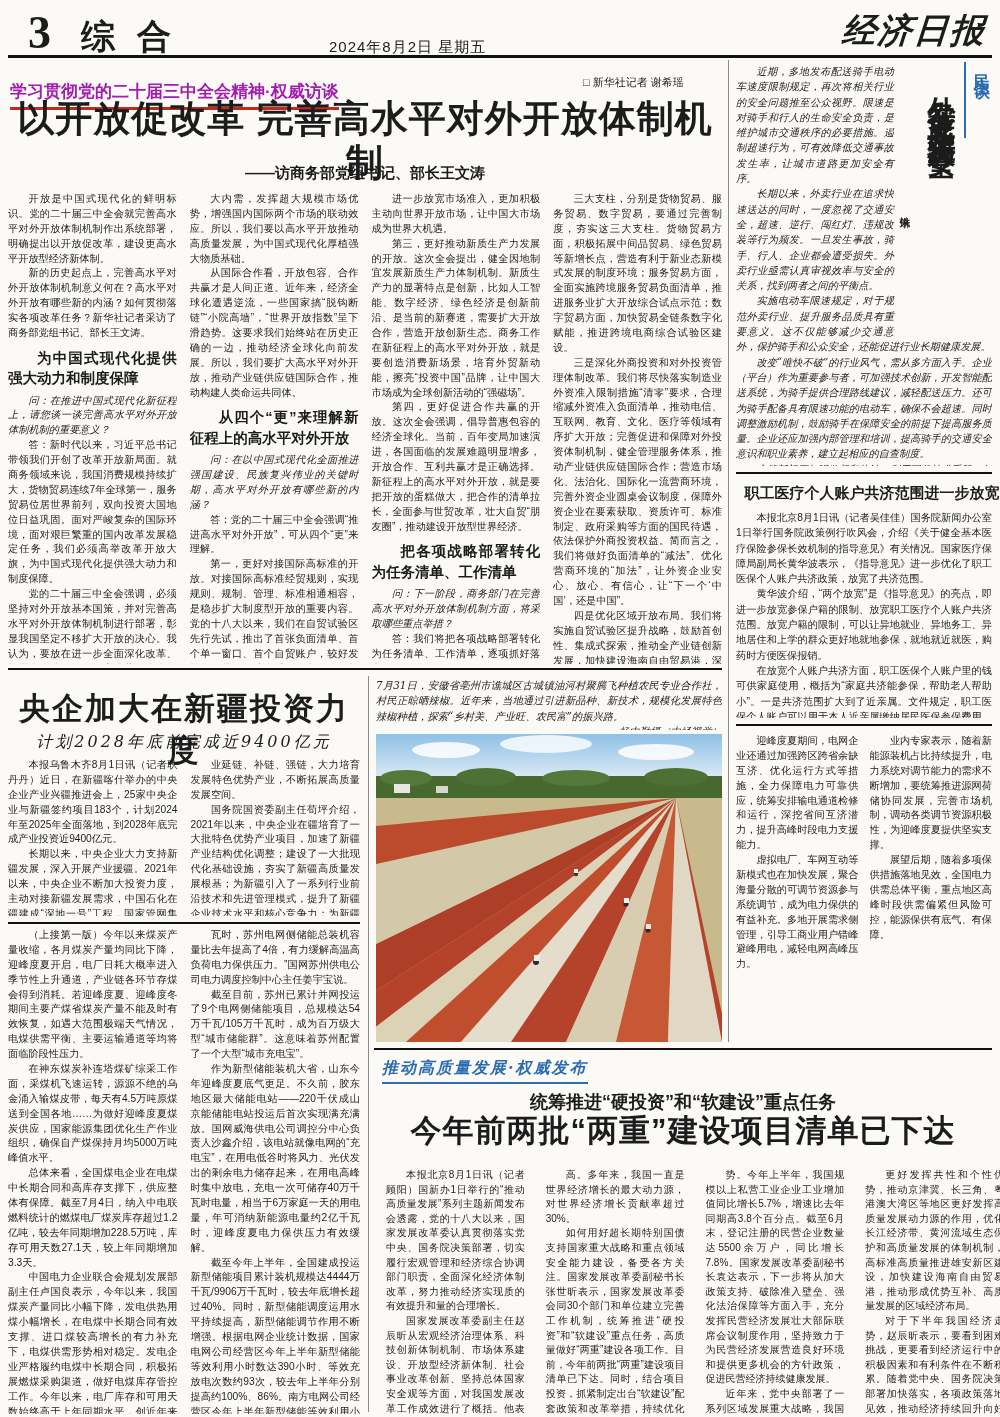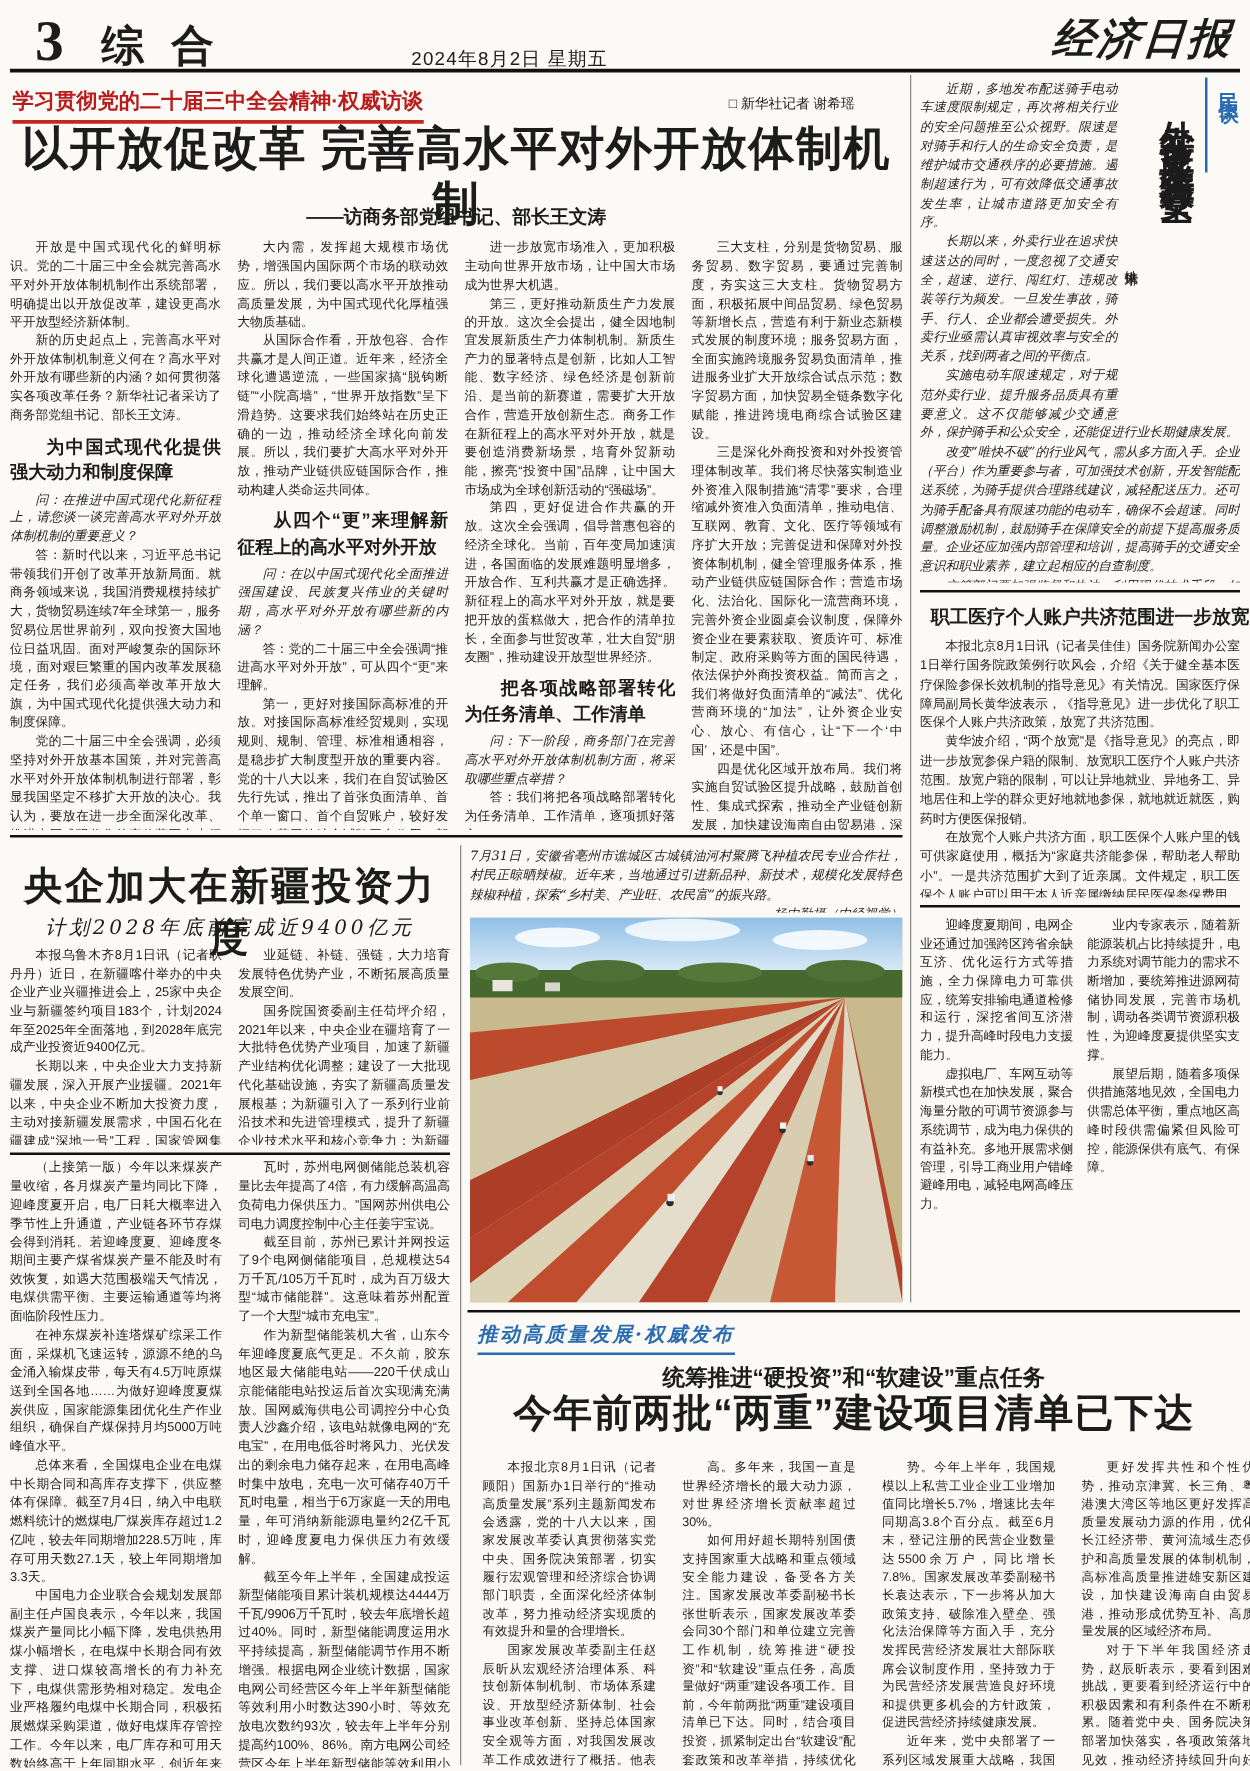--- a/index.html
+++ b/index.html
@@ -10,21 +10,21 @@
   .vrule{position:absolute;background:#8a8a86;width:1px;}
 
   
   #page-num{left:28px;top:6px;font-family:"Liberation Serif",serif;font-size:46px;font-weight:900;}
   #page-section{left:81px;top:14px;font-size:34px;font-weight:900;letter-spacing:22px;}
   #page-date{left:310px;top:38px;font-size:15px;letter-spacing:1px;margin-left:19px;}
   #masthead{right:14px;top:8px;font-family:"DejaVu Serif",serif;font-style:italic;
             font-weight:bold;font-size:34px;letter-spacing:2px;transform:skewX(-4deg);}
 
   
-  #lead-eyebrow{left:10px;top:69px;font-size:17px;font-weight:bold;color:#b91c1c;
+  #lead-eyebrow{left:10px;top:80px;font-size:17px;font-weight:bold;color:#a21caf;
                 border-bottom:3px solid #c4281e;padding-bottom:4px;}
   #lead-reporter{left:583px;top:75px;font-size:11px;}
   #lead-title{left:8px;top:97px;width:714px;text-align:center;font-size:37px;font-weight:700;
               letter-spacing:1px;line-height:1.2;}
   #lead-deck{left:8px;top:164px;width:714px;text-align:center;font-size:15px;font-weight:bold;}
   .colwrap{position:absolute;display:flex;}
   #lead-cols{left:8px;top:192px;width:714px;height:472px;gap:13px;}
   .col{flex:1;overflow:hidden;font-size:10.2px;line-height:1.46;text-align:justify;}
   .blk-p{text-indent:2em;margin:0;}
   .blk-h{font-weight:900;font-size:14.5px;line-height:1.4;margin:7px 0 5px;text-indent:2em;}

